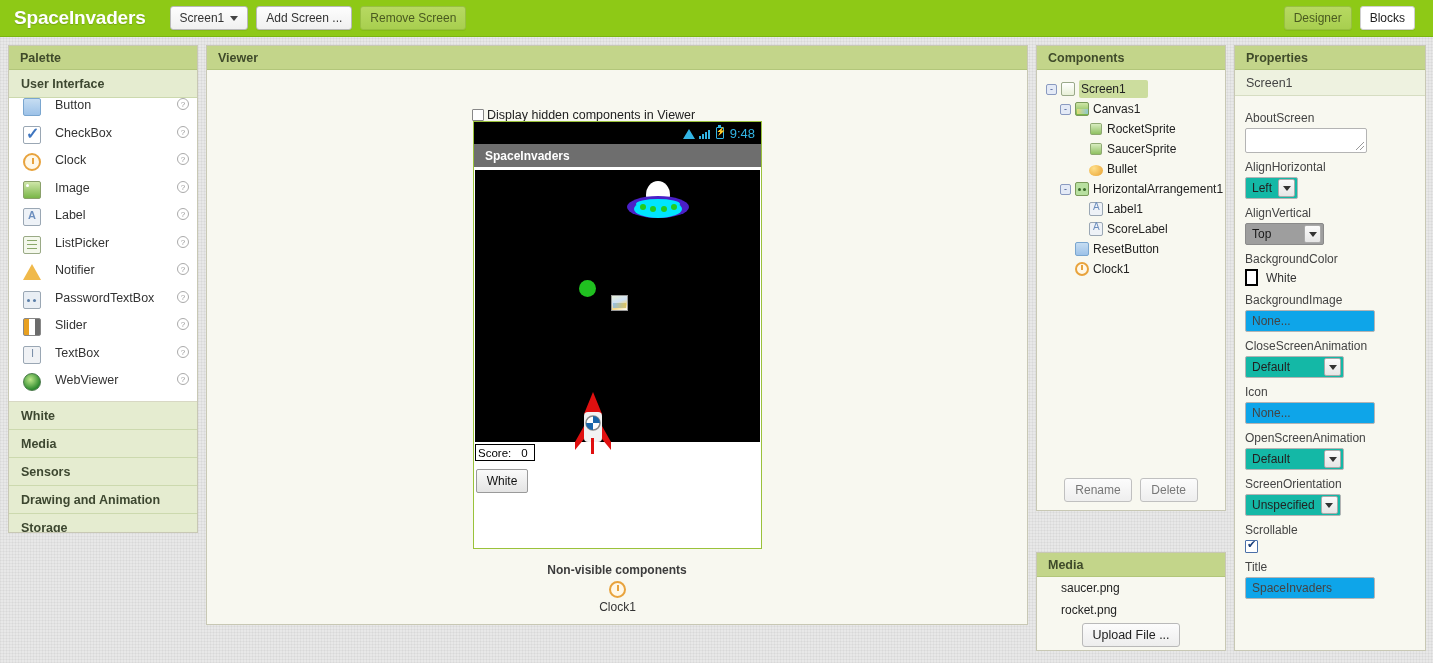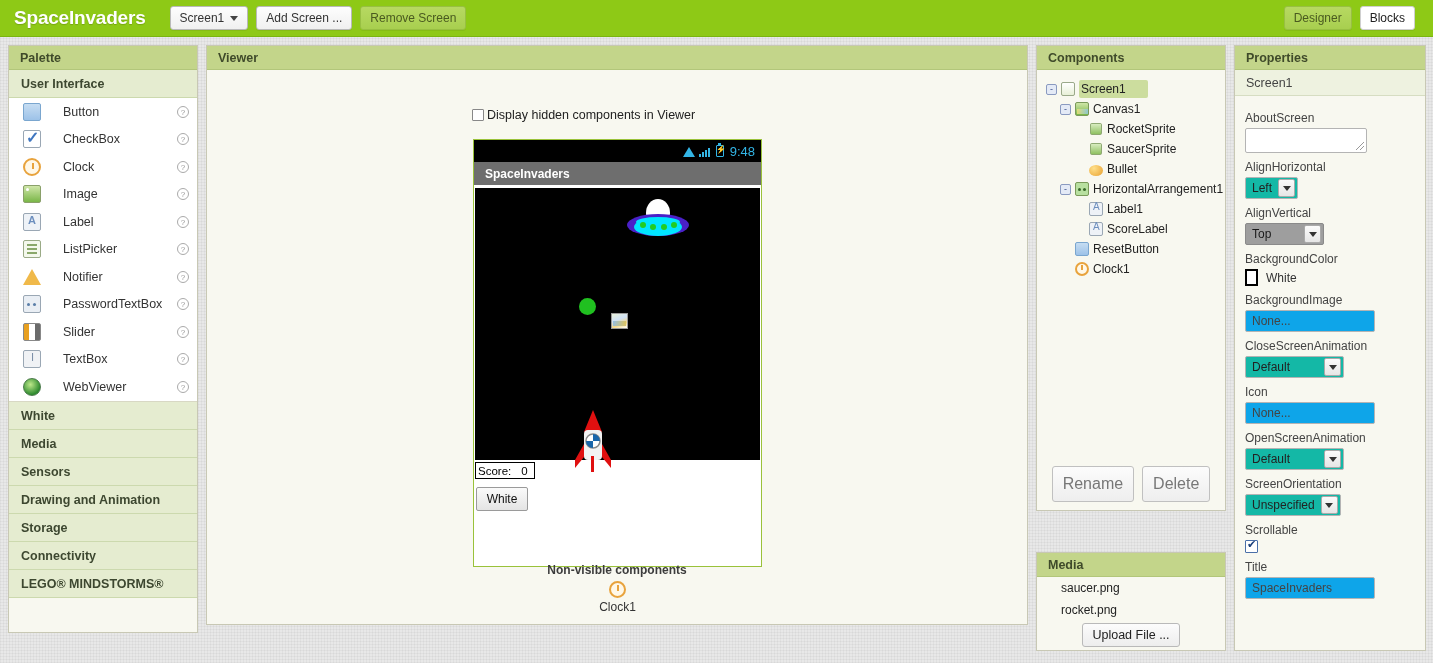--- a/index.html
+++ b/index.html
@@ -73,37 +73,37 @@
   .panel-head {
     background: #c3d58a;
     border-bottom: 1px solid #b2c67a;
     height: 24px; line-height: 24px;
     padding-left: 11px;
     font-weight: bold; font-size: 12.5px;
     color: #3f4a2a;
   }
 
   
-  #palette { left: 8px; top: 45px; width: 190px; height: 588px; overflow: hidden; }
+  #palette { left: 8px; top: 45px; width: 190px; height: 488px; overflow: hidden; }
   .pal-cat {
     height: 28px; line-height: 28px;
     background: #e5ecd0;
     border-bottom: 1px solid #ccd9ae;
     padding-left: 12px;
     font-weight: bold; font-size: 12.5px;
     color: #3d4730;
     cursor: pointer;
   }
   .pal-items { background: #fff; border-bottom: 1px solid #d8d8c4; }
   .pal-item {
     height: 27.5px;
-    display: flex; align-items: center;
+    display: flex; align-items: flex-start;
     padding-left: 14px; padding-right: 8px;
     cursor: pointer;
-    font-size: 12.5px; color: #333; gap: 8px;
+    font-size: 12.5px; color: #333;
   }
   .pal-item .pico { width: 18px; height: 18px; margin-right: 14px; flex: 0 0 18px; position: relative; }
   .pal-item .plabel { flex: 1; }
   .qmark {
     width: 12px; height: 12px; border-radius: 50%;
     border: 1px solid #aaa; color: #999;
     font-size: 8px; line-height: 11px; text-align: center;
     cursor: pointer; flex: 0 0 12px;
   }
 
@@ -137,21 +137,20 @@
   #hidden-chk {
     width: 12px; height: 12px; border:1px solid #888; background:#fff;
     margin-right: 3px; border-radius:1px;
   }
   
   #phone {
     position:absolute; left: 266px; top: 50px;
     width: 289px; height: 428px;
     border: 1px solid #9ac23a;
     background: #fff;
-    margin-top: 18px;
   }
   #statusbar {
     height: 22px; background:#000; position:relative;
     display:flex; align-items:center; justify-content:flex-end;
     padding-right: 6px;
   }
   .sb-icons { display:flex; align-items:center; gap:3px; }
   .sb-wifi { width:13px; height:11px; position:relative; }
   .sb-wifi::after{
     content:""; position:absolute; left:0; bottom:0;
@@ -242,24 +241,24 @@
   .tlabel { white-space:nowrap; font-size:12px; color:#222; }
   .tnode.sel .tlabel {
     background:#ccdd9e; padding: 2px 22px 2px 2px; border-radius:2px;
   }
   .tnode.sel .ticon { background-color:#ccdd9e; }
   #comp-buttons {
     position:absolute; left:0; right:0; bottom:8px;
     display:flex; justify-content:center; gap:8px;
   }
   .sm-btn {
-    height:36px; min-width:58px; padding:0 10px;
+    height:24px; min-width:58px; padding:0 10px;
     background:linear-gradient(#fcfcfc,#eeeeee);
     border:1px solid #c0c0c0; border-radius:3px;
-    font-size:16px; color:#777;
+    font-size:12px; color:#777;
     display:flex;align-items:center;justify-content:center;cursor:pointer;
   }
 
   
   #media { left: 1036px; top: 552px; width: 190px; height: 99px; }
   .media-item { padding: 4px 0 4px 24px; font-size:12px; color:#222; }
   #upload-btn {
     margin: 2px auto 0; width: 98px; height: 24px;
     background:linear-gradient(#fcfcfc,#ededed);
     border:1px solid #b9b9b9; border-radius:3px;

